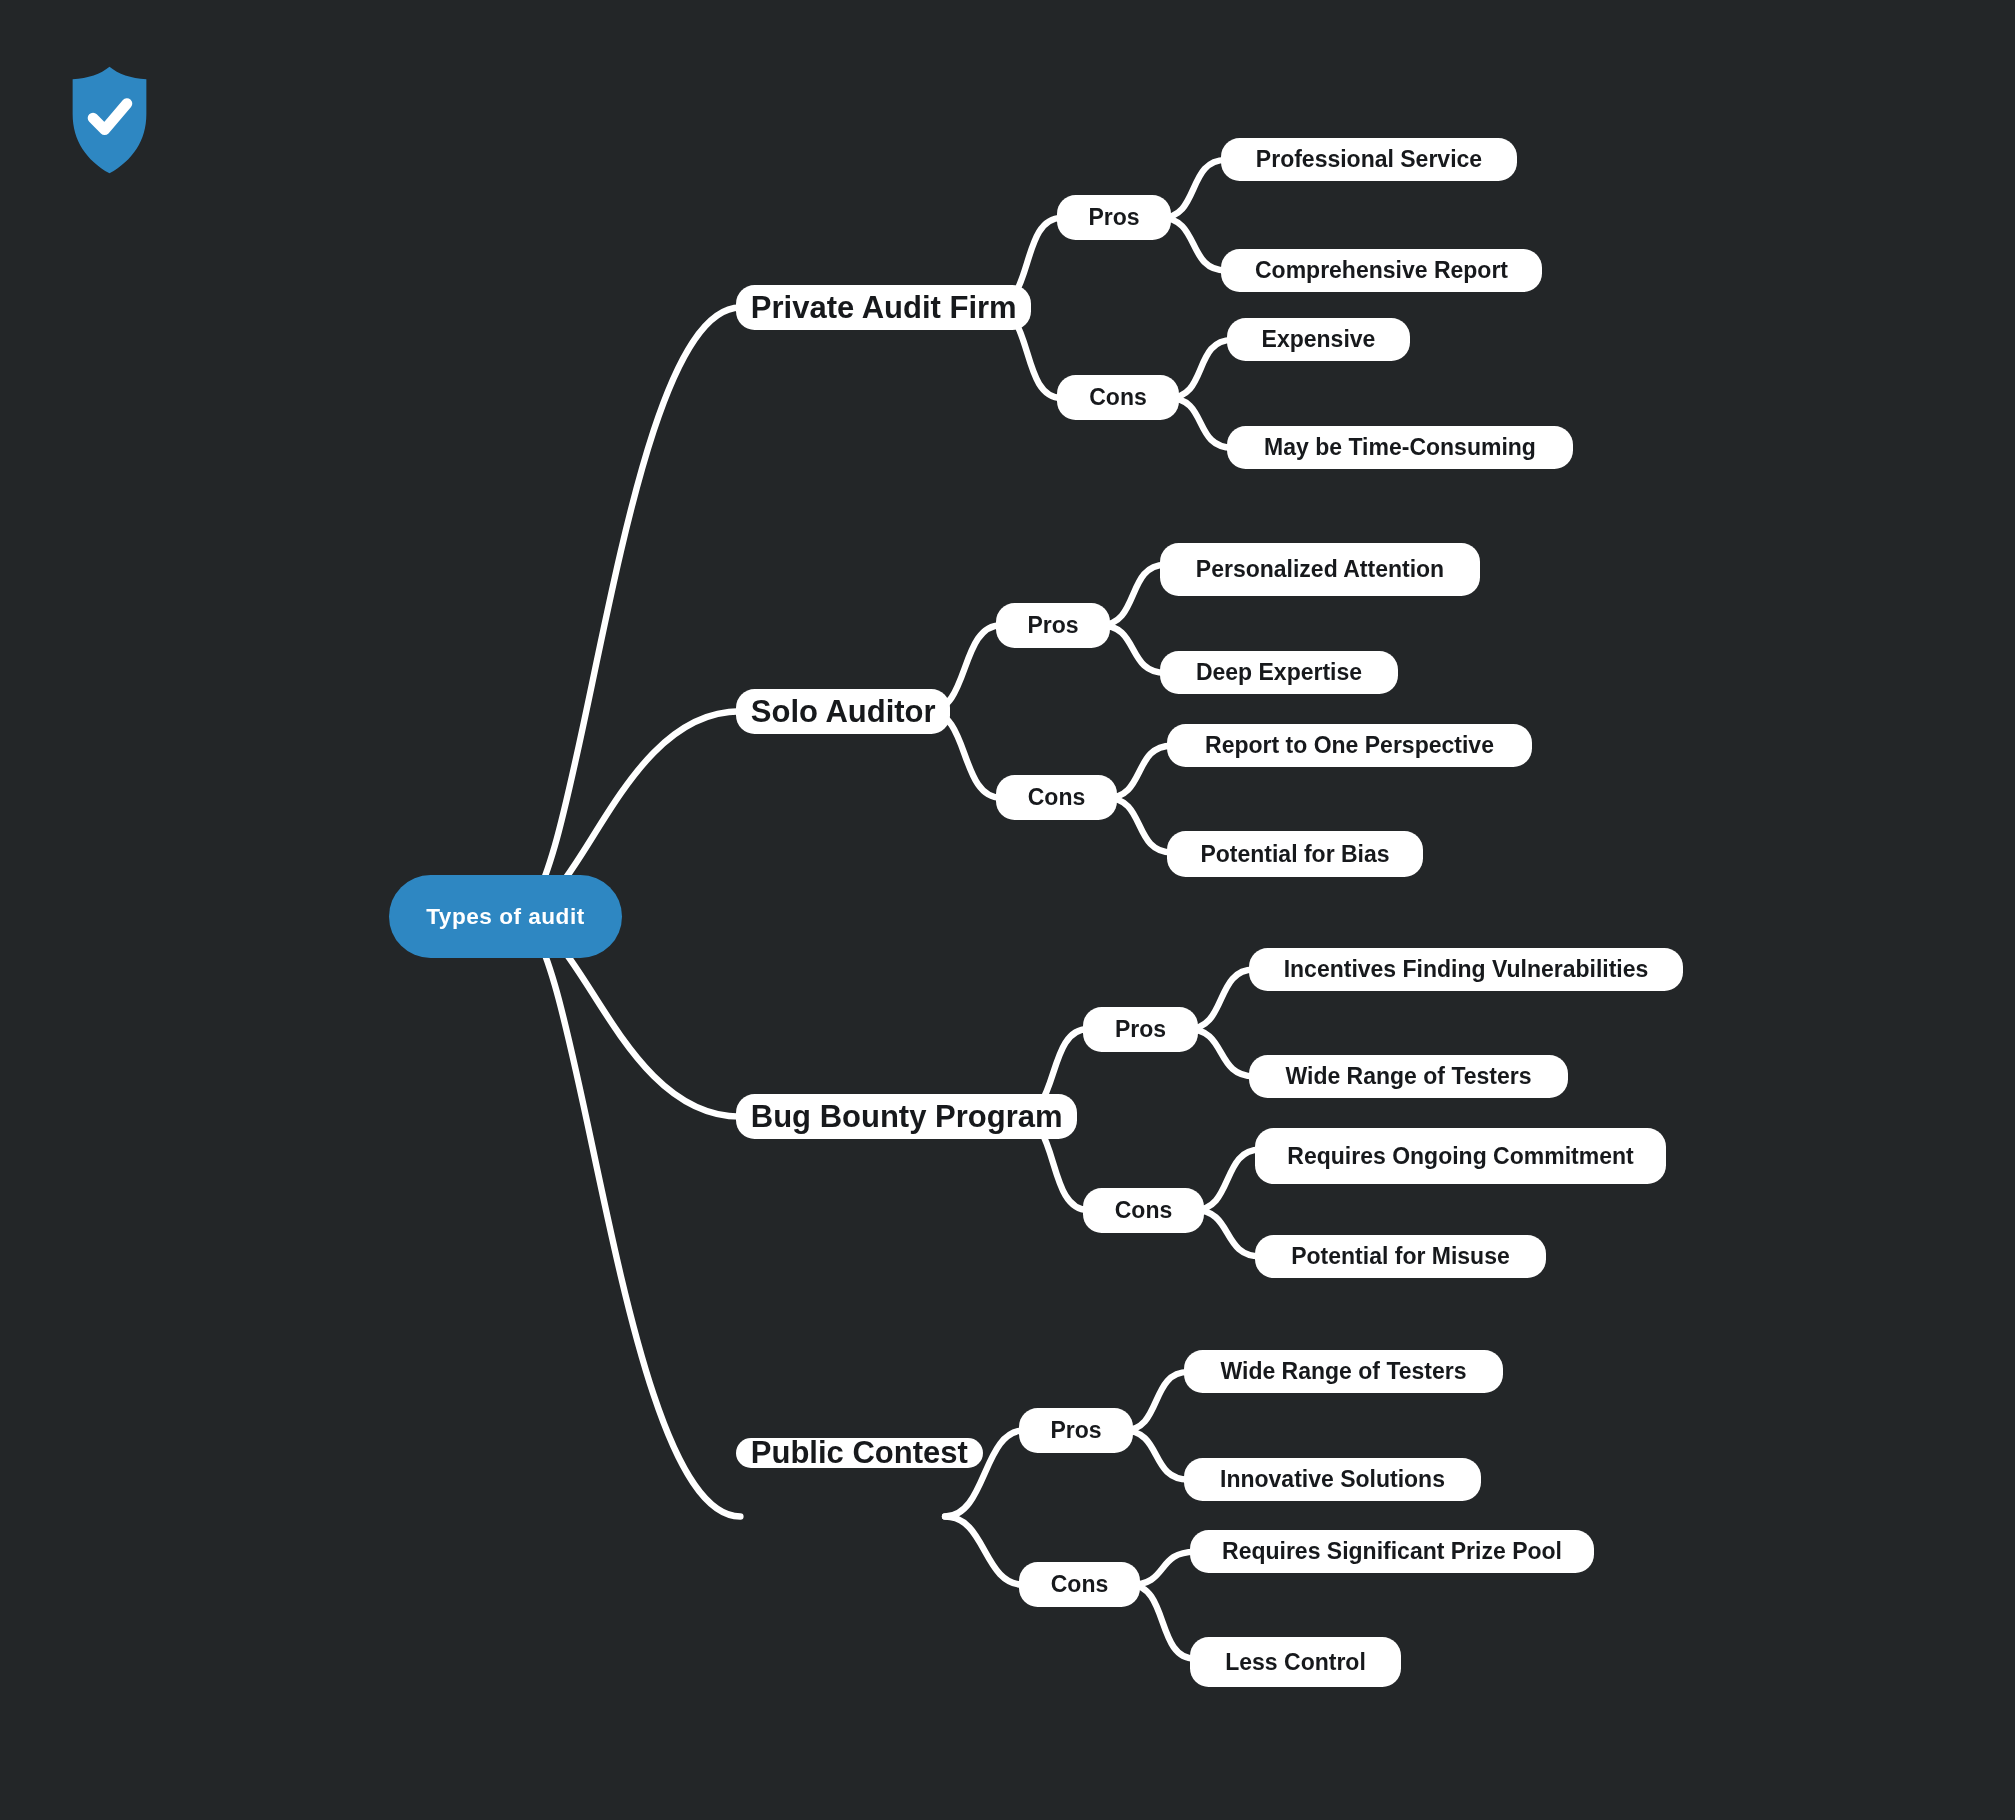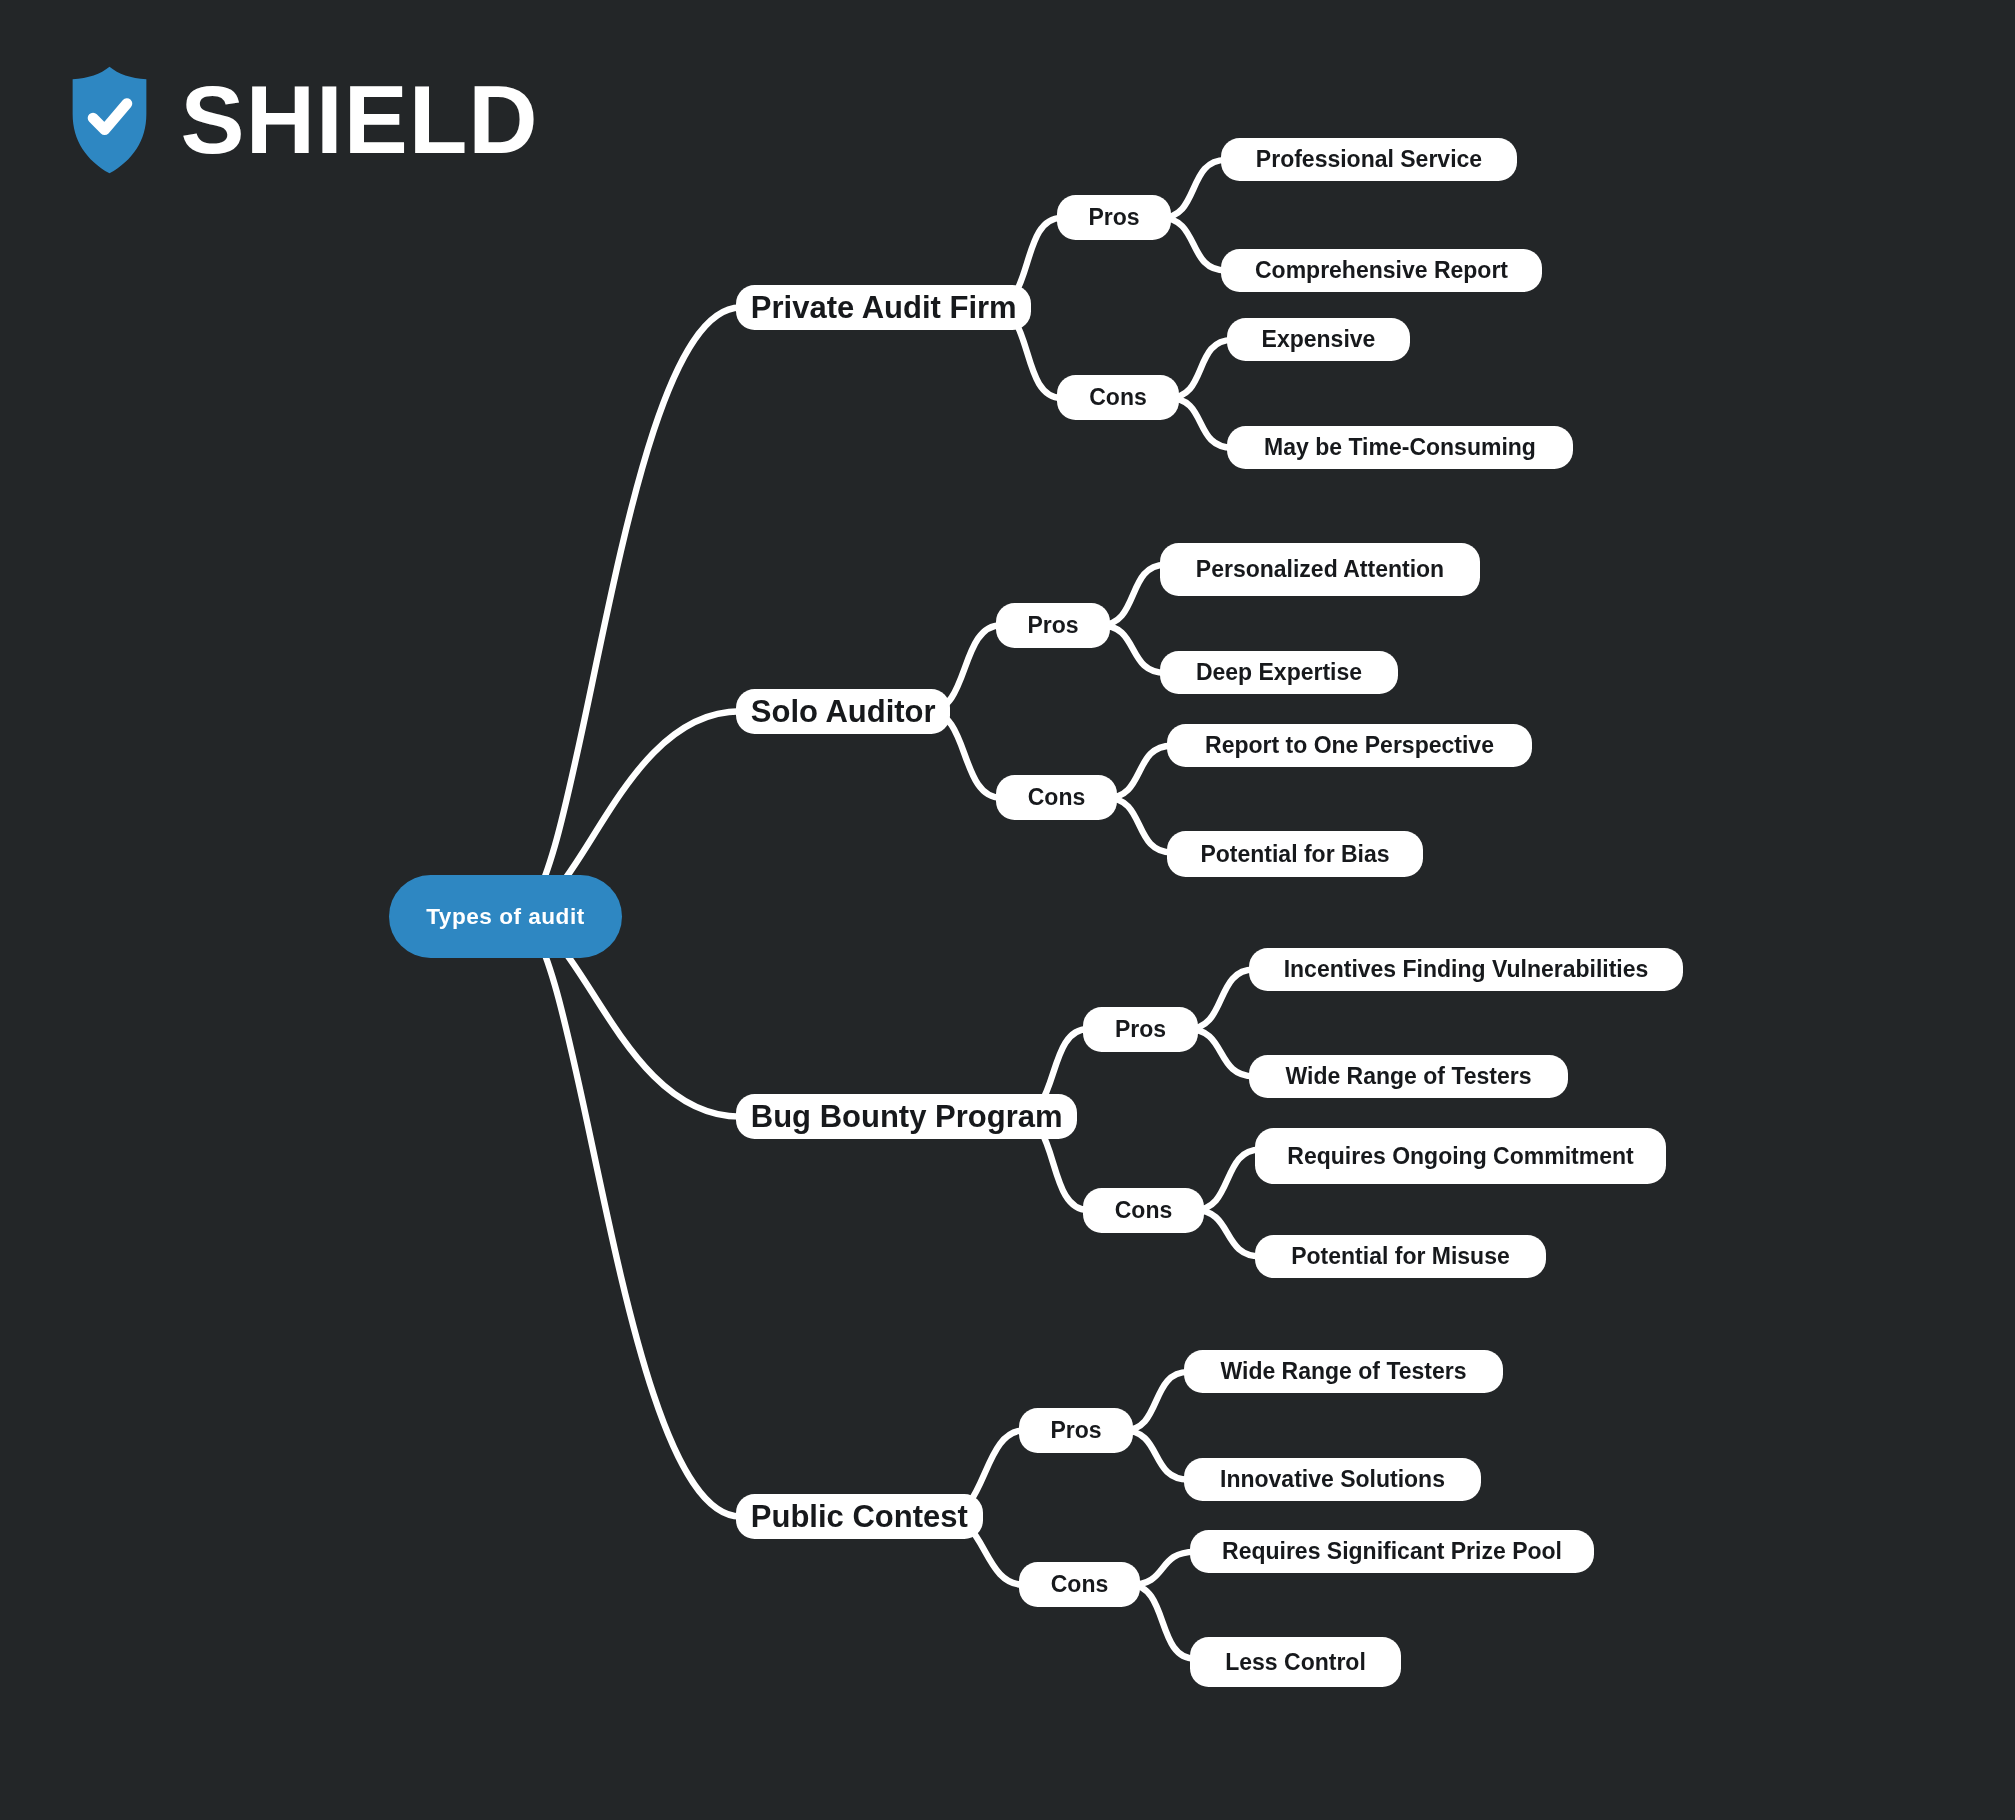--- a/index.html
+++ b/index.html
@@ -77,29 +77,28 @@
   <path d="M 2284 2908 C 2364 2908, 2336 3008, 2416 3008"></path>
   <path d="M 2297 3222 C 2377 3222, 2349 3155, 2429 3155"></path>
   <path d="M 2297 3222 C 2377 3222, 2349 3372, 2429 3372"></path>
 </svg>
 
 <div class="logo">
   <svg width="97" height="114" viewBox="0 0 100 116">
     <path fill="var(--accent)" d="M50 3 C59 10.5 72 15 88 16 L88 52 C88 79 74 99.5 50 113 C26 99.5 12 79 12 52 L12 16 C28 15 41 10.5 50 3 Z"></path>
     <polyline points="33,56 45,68 68,41" fill="none" stroke="#ffffff" stroke-width="11" stroke-linecap="round" stroke-linejoin="round"></polyline>
   </svg>
-  <div class="logo-text">SHIELD</div>
 </div>
 
 <div class="node root" style="left:389px;top:875px;min-width:233px;height:83px">Types of audit</div>
 
 <div class="node level1" style="left:736px;top:285px;min-width:266px;height:45px">Private Audit Firm</div>
 <div class="node level1" style="left:736px;top:689px;min-width:202px;height:45px">Solo Auditor</div>
 <div class="node level1" style="left:736px;top:1094px;min-width:292px;height:45px">Bug Bounty Program</div>
-<div class="node level1" style="left:736px;top:1494px;min-width:218px;height:45px">Public Contest</div>
+<div class="node level1" style="left:736px;top:1438px;min-width:218px;height:30px">Public Contest</div>
 
 <div class="node" style="left:1057px;top:195px;min-width:114px;height:45px">Pros</div>
 <div class="node" style="left:1057px;top:375px;min-width:122px;height:45px">Cons</div>
 <div class="node" style="left:1221px;top:138px;min-width:296px;height:43px">Professional Service</div>
 <div class="node" style="left:1221px;top:249px;min-width:321px;height:43px">Comprehensive Report</div>
 <div class="node" style="left:1227px;top:318px;min-width:183px;height:43px">Expensive</div>
 <div class="node" style="left:1227px;top:426px;min-width:346px;height:43px">May be Time-Consuming</div>
 
 <div class="node" style="left:996px;top:603px;min-width:114px;height:45px">Pros</div>
 <div class="node" style="left:996px;top:775px;min-width:121px;height:45px">Cons</div>

